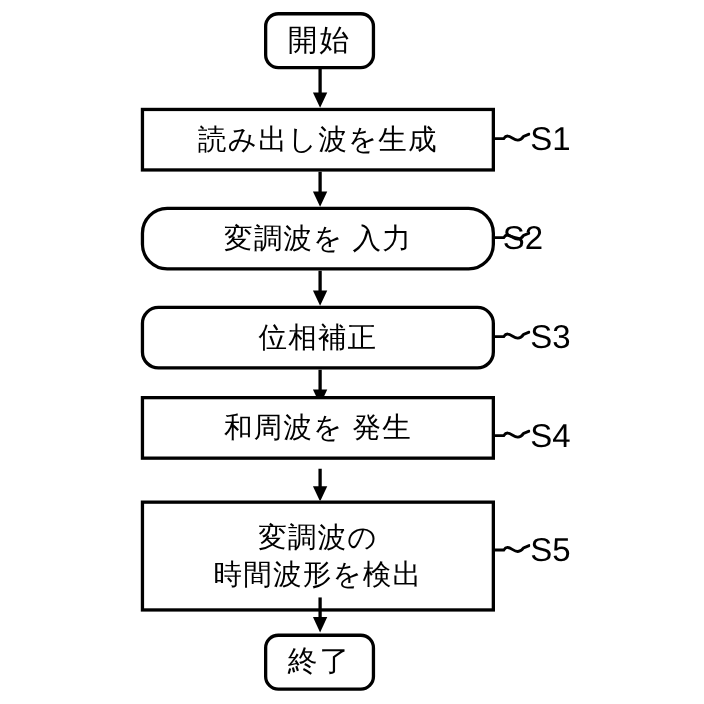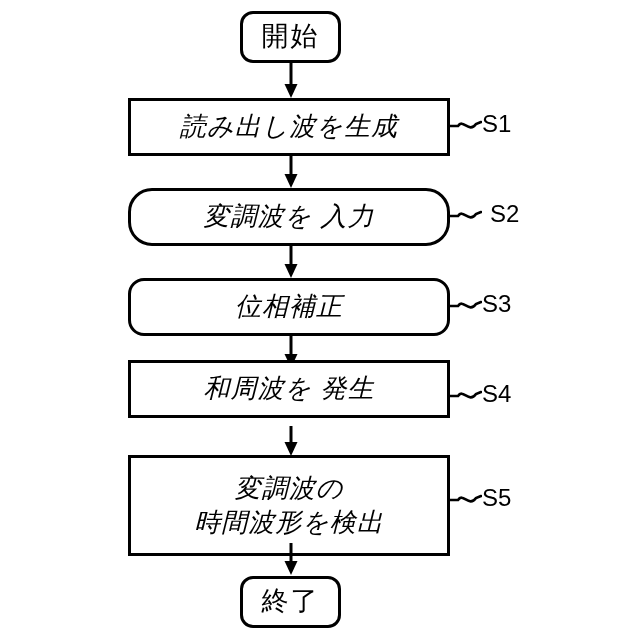--- a/index.html
+++ b/index.html
@@ -47,33 +47,32 @@
     align-items: center;
     justify-content: center;
   }
   .process .node-text {
     font-size: 26px;
     line-height: 1.28;
     color: #000000;
     letter-spacing: 1px;
     text-align: center;
     white-space: pre-line;
-    font-style: italic;
   }
 
   
   .connector {
     position: absolute;
   }
   .connector svg { display: block; }
 
   
   .step-label {
     position: absolute;
-    font-size: 24px;
+    font-size: 30px;
     color: #000000;
     line-height: 1;
     white-space: nowrap;
   }
   .tilde-leader {
     position: absolute;
   }
   .tilde-leader svg { display: block; }
 </style>
 </head>
@@ -110,21 +109,21 @@
   </div>
 
   <div class="process" style="left:128px; top:188px; width:322px; height:58px;border-radius:24px;">
     <span class="node-text">変調波を 入力</span>
   </div>
   <div class="tilde-leader" style="left:450px; top:207px; width:32px; height:16px;">
     <svg width="32" height="16" viewBox="0 0 32 16">
       <path d="M0 9 L8 9 C13 1, 19 17, 26 7 L31 5" fill="none" stroke="#000000" stroke-width="2.6" stroke-linecap="round"></path>
     </svg>
   </div>
-  <div class="step-label" style="left:490px; top:202px;">S2</div>
+  <div class="step-label" style="left:457px; top:202px;">S2</div>
 
   <div class="connector" style="left:282px; top:246px; width:18px; height:34px;">
     <svg width="18" height="34" viewBox="0 0 18 34">
       <line x1="9" y1="0" x2="9" y2="22" stroke="#000000" stroke-width="3"></line>
       <polygon points="9,32 2.5,18 15.5,18" fill="#000000"></polygon>
     </svg>
   </div>
 
   <div class="process" style="left:128px; top:278px; width:322px; height:58px;border-radius:16px;">
     <span class="node-text">位相補正</span>

